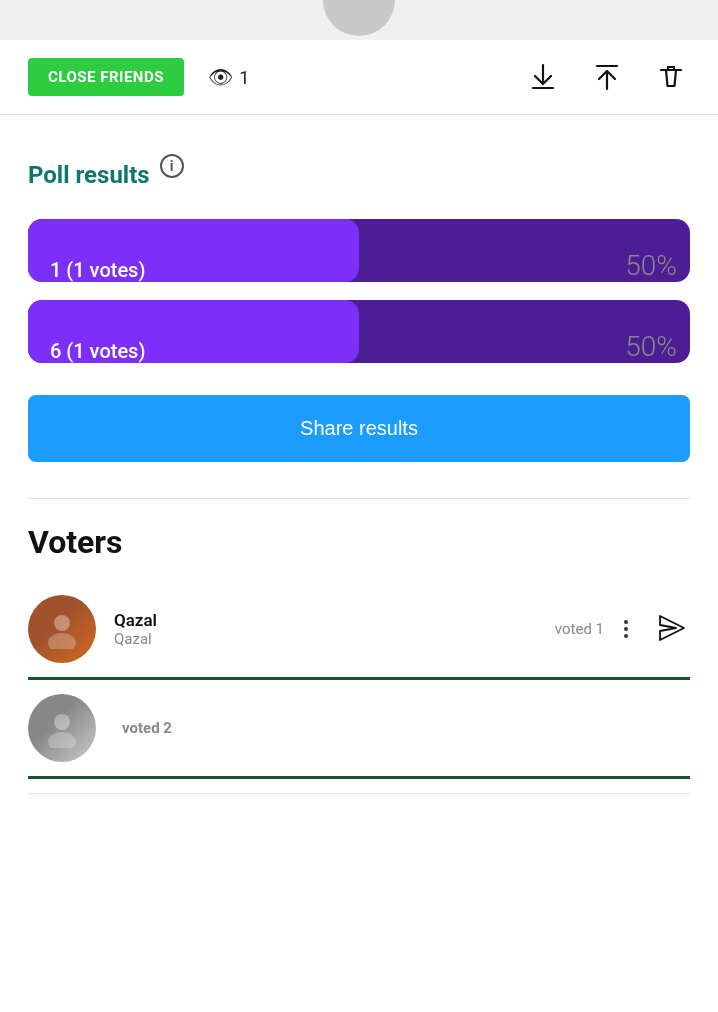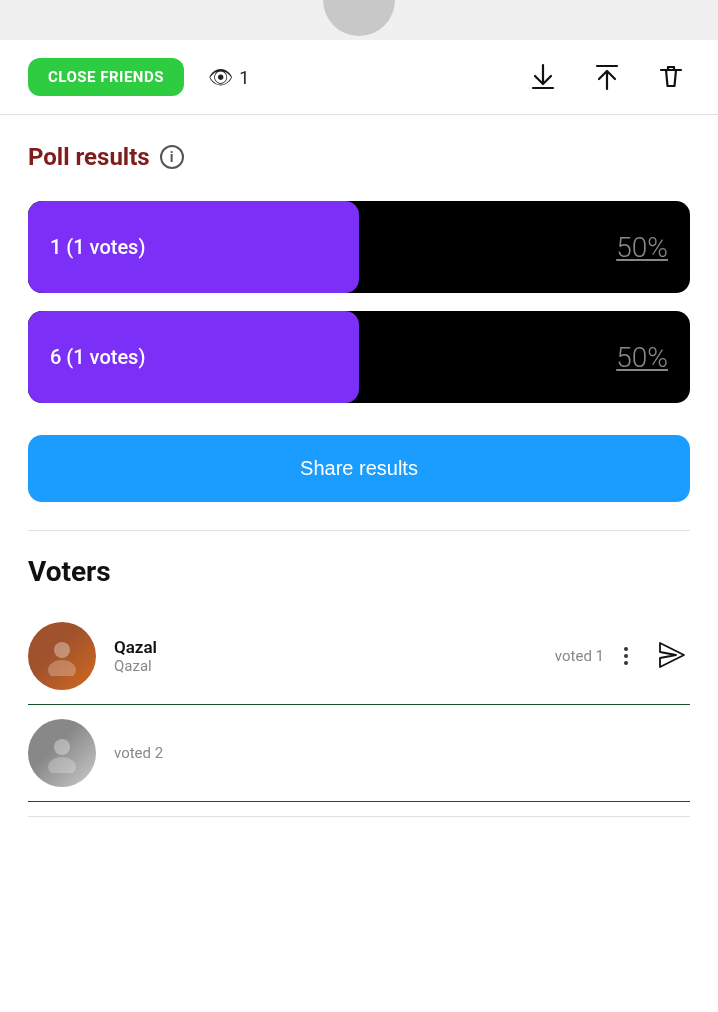--- a/index.html
+++ b/index.html
@@ -38,21 +38,21 @@
       padding: 18px 28px 18px 28px;
       gap: 18px;
       border-bottom: 1px solid #e0e0e0;
     }
     .close-friends-badge {
       background: #2ecc40;
       color: #fff;
       font-weight: 700;
       font-size: 15px;
       padding: 10px 20px;
-      border-radius: 12px;
+      border-radius: 4px;
       letter-spacing: 0.5px;
       text-transform: uppercase;
     }
     .views-count {
       display: flex;
       align-items: center;
       gap: 6px;
       font-size: 18px;
       color: #222;
       margin-left: 6px;
@@ -84,21 +84,22 @@
 
     .poll-results-header {
       display: flex;
       align-items: center;
       gap: 10px;
       margin-bottom: 30px;
     }
     .poll-results-title {
       font-size: 24px;
       font-weight: 700;
-      color: #7f1d1d;
+      color: #0f766e;
+      margin-top: 18px;
     }
     .info-icon {
       width: 24px;
       height: 24px;
       border: 2px solid #555;
       border-radius: 50%;
       display: flex;
       align-items: center;
       justify-content: center;
       font-size: 14px;
@@ -107,88 +108,87 @@
       flex-shrink: 0;
     }
 
     .poll-bars {
       display: flex;
       flex-direction: column;
       gap: 18px;
       margin-bottom: 32px;
     }
     .poll-bar-row {
-      height: 92px;
+      height: 63px;
       border-radius: 14px;
-      background: #000000;
+      background: #4c1d95;
       position: relative;
       overflow: hidden;
       display: flex;
-      align-items: center;
+      align-items: flex-end;
     }
     .poll-bar-fill {
       position: absolute;
       left: 0;
       top: 0;
       height: 100%;
       border-radius: 14px;
       background: #7b2ff7;
     }
     .poll-bar-label {
       position: relative;
       z-index: 2;
       color: #fff;
       font-size: 20px;
       font-weight: 500;
       padding-left: 22px;
     }
     .poll-bar-percent {
       position: absolute;
-      right: 22px;
+      right: 13px;
       font-size: 28px;
       font-weight: 300;
       color: #888;
       z-index: 2;
-      text-decoration: underline;
     }
 
     .share-results-btn {
       width: 100%;
       background: #1a9dff;
       color: #fff;
       border: none;
-      border-radius: 14px;
+      border-radius: 8px;
       font-size: 20px;
       font-weight: 500;
       padding: 22px 0;
       cursor: pointer;
-      margin-bottom: 0;
+      margin-bottom: 8px;
     }
 
     .divider {
       height: 1px;
       background: #e0e0e0;
       margin: 28px 0 0 0;
     }
 
     .voters-section {
       padding: 24px 28px 0 28px;
     }
     .voters-title {
-      font-size: 28px;
+      font-size: 32px;
       font-weight: 700;
       color: #111;
       margin-bottom: 20px;
     }
 
     .voter-row {
       display: flex;
       align-items: center;
       padding: 14px 0;
-      border-bottom: 1px solid #14532d;
+      border-bottom: 3px solid #14532d;
     }
     .voter-avatar {
       width: 68px;
       height: 68px;
       border-radius: 50%;
       background: #bbb;
       flex-shrink: 0;
       overflow: hidden;
       display: flex;
       align-items: center;
@@ -354,18 +354,18 @@
   </div>
 
   <div class="voter-row">
     <div class="voter-avatar voter-avatar-2">
       <svg width="40" height="40" viewBox="0 0 40 40">
         <circle cx="20" cy="14" r="8" fill="rgba(255,255,255,0.35)"></circle>
         <ellipse cx="20" cy="34" rx="14" ry="10" fill="rgba(255,255,255,0.25)"></ellipse>
       </svg>
     </div>
     <div class="voter-info">
-      <div class="voter-vote" style="color:#888; font-size:15px; margin-left:0;">voted 2</div>
+      <div class="voter-vote" style="color:#888; font-size:15px; margin-left:8px;font-weight:bold;">voted 2</div>
     </div>
   </div>
 
   <div class="divider" style="margin-top: 14px;"></div>
 </div>
 
 </body></html>

